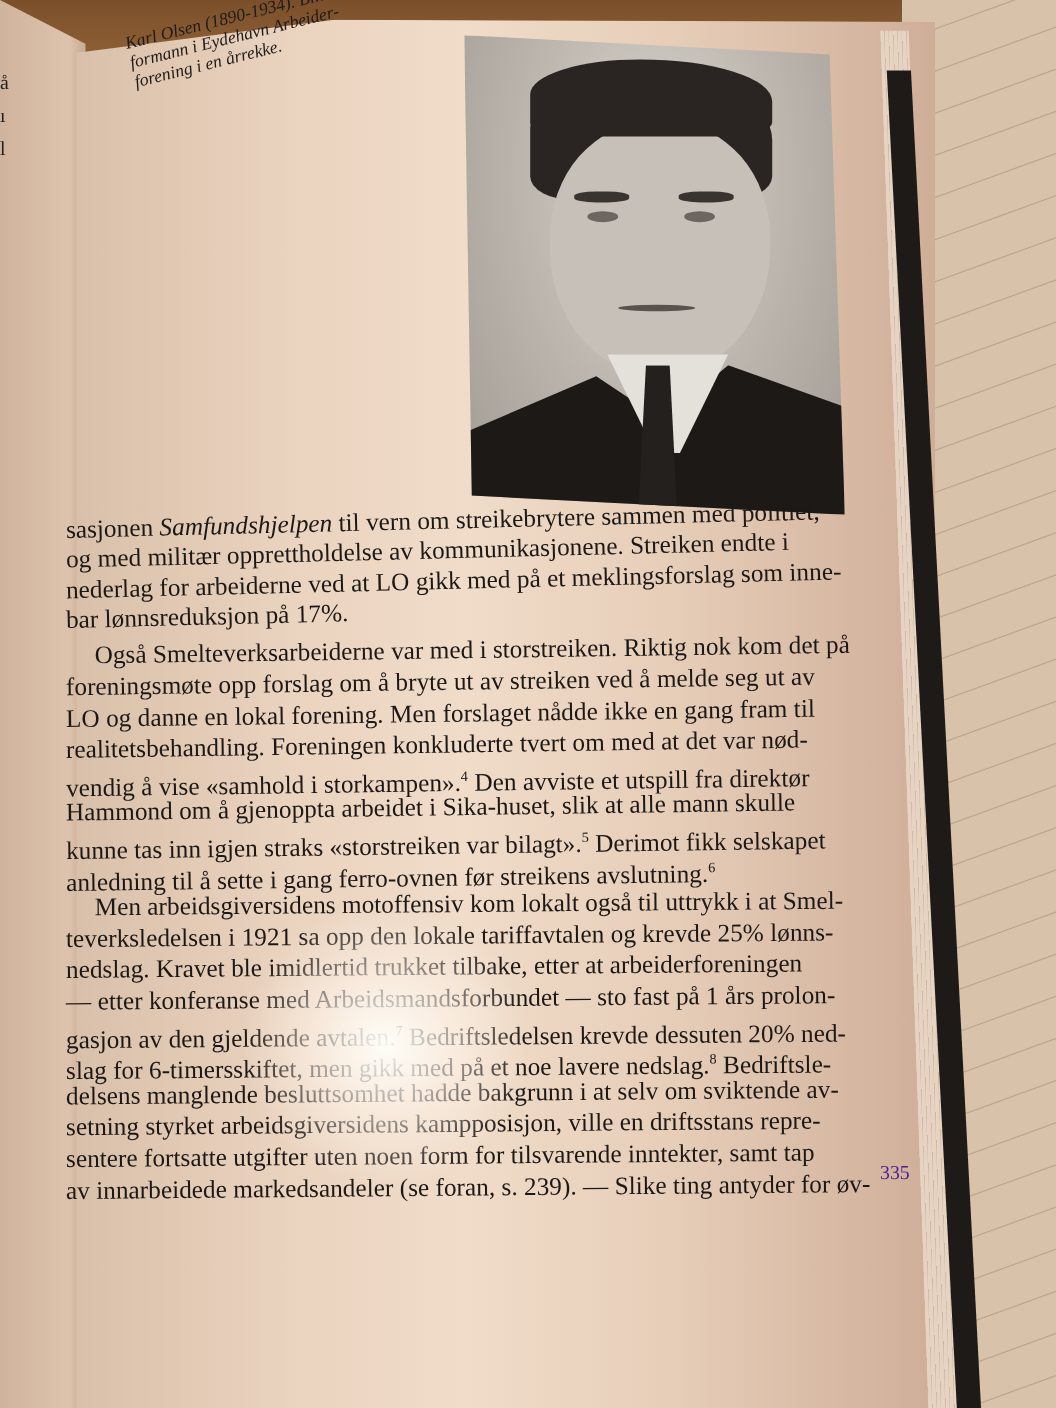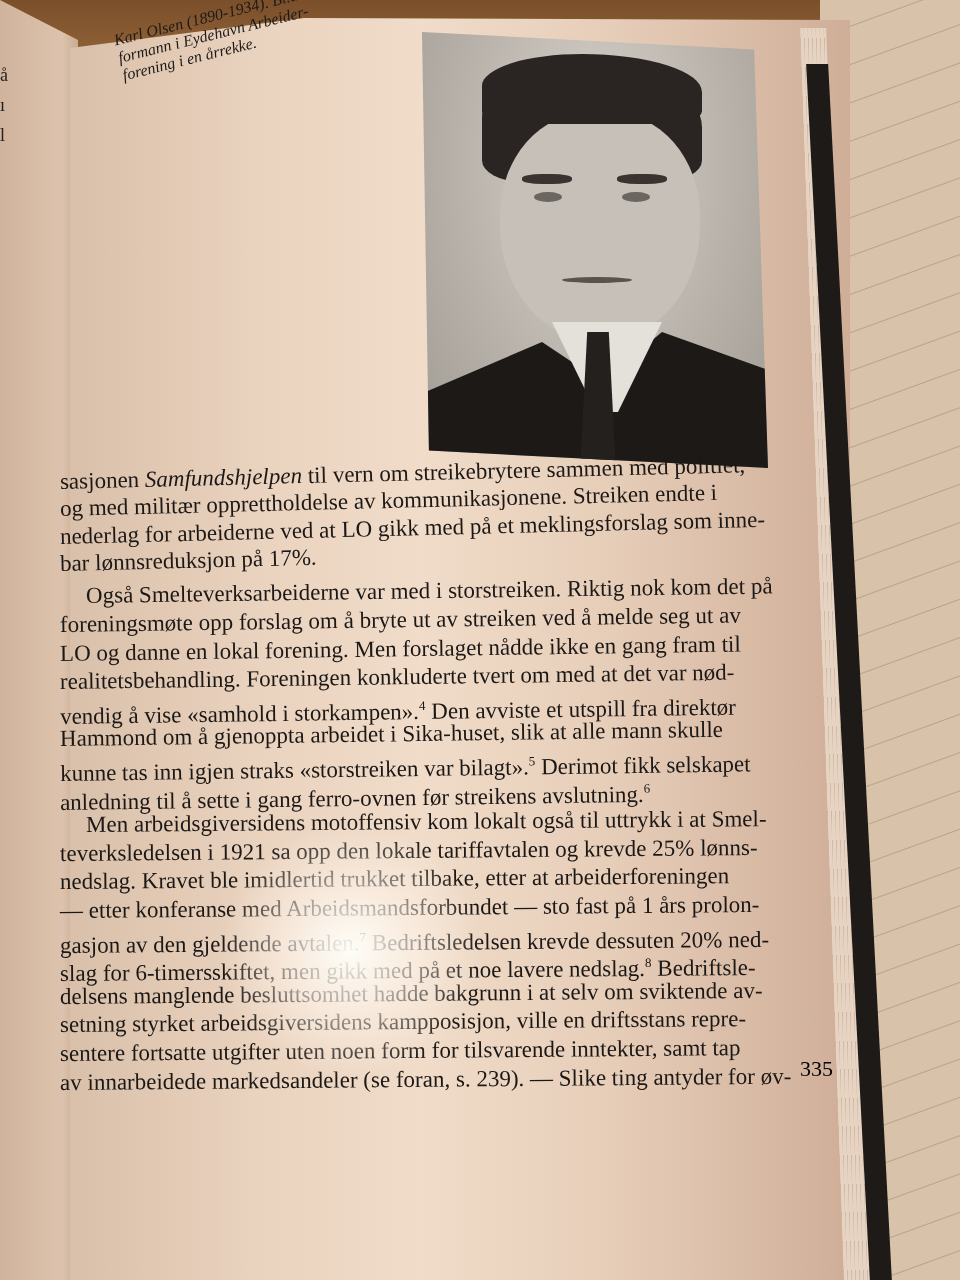--- a/index.html
+++ b/index.html
@@ -72,21 +72,21 @@
   
   .body-text {
     position: absolute; left: 60px; top: 468px; width: 780px;
     font-size: 23px; line-height: 28.5px; color: #1c1816;
   }
   .line { position: absolute; white-space: nowrap; transform-origin: left center; }
   .line .it { font-style: italic; }
   sup { font-size: 13px; vertical-align: 9px; }
   .page-number {
     position: absolute; left: 800px; top: 1056px;
-    font-size: 22px; color: #000000;
+    font-size: 18px; color: #4c1d95;
   }
 </style>
 </head>
 <body>
 
 <div class="backdrop-wood"></div>
 <div class="backdrop-paper"></div>
 
 <div class="left-page">
   <div class="left-page-marks">

